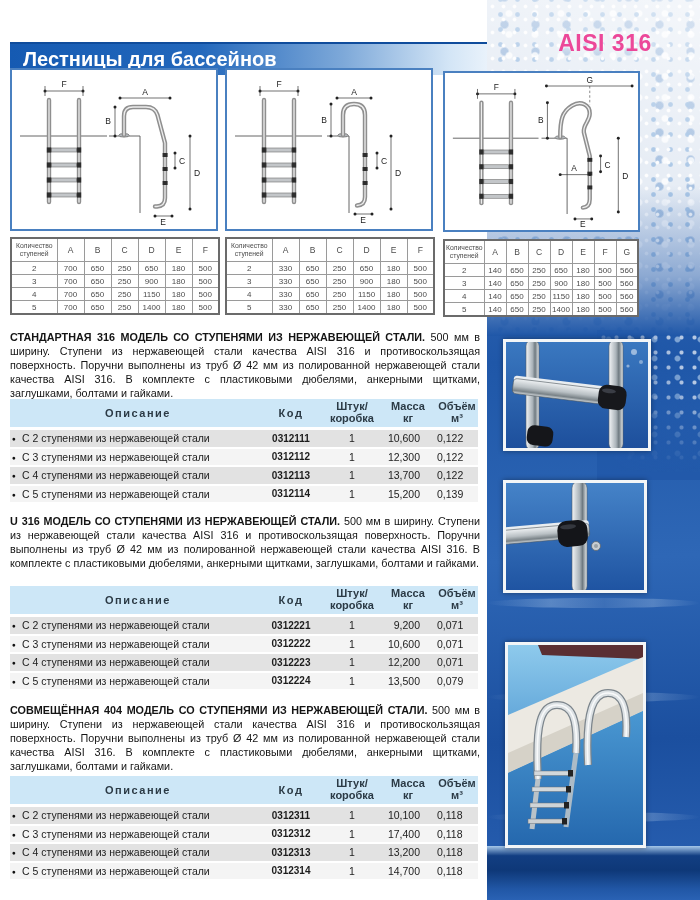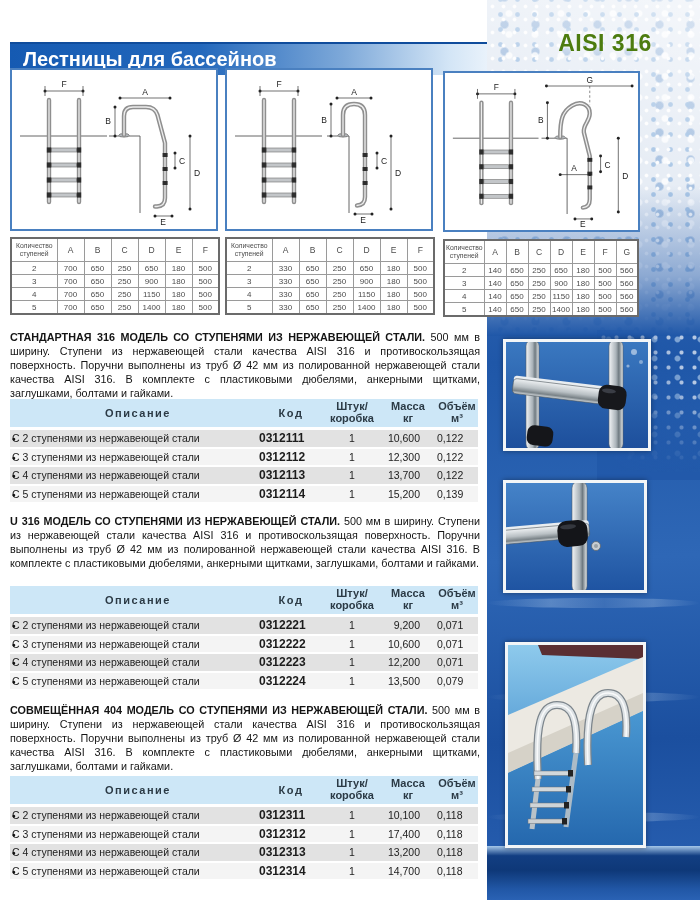--- a/index.html
+++ b/index.html
@@ -32,21 +32,21 @@
     background:linear-gradient(90deg,rgba(255,255,255,0) 0%,rgba(214,232,248,.55) 30%,rgba(255,255,255,.18) 55%,rgba(214,232,248,.5) 78%,rgba(255,255,255,0) 100%);}
   .waveband{position:absolute;left:487px;top:846px;width:213px;height:54px;
     background:linear-gradient(180deg,#a6c8ea 0%,#123e82 18%,#0e3878 45%,#2157a6 80%,#2a62b4 100%);}
 
   
   .titlebar{position:absolute;left:10px;top:27px;width:477px;height:33px;
     border-top:2px solid #0f4c9c;box-sizing:border-box;
     background:linear-gradient(90deg,#155ab2 0%,#2368bc 40%,#7ea9d9 70%,#d3e5f6 92%,#e9f2fb 100%);margin-top:15px;}
   .titlebar span{display:block;padding-left:13px;line-height:30px;font-size:20px;font-weight:bold;color:#fff;}
   .brand{position:absolute;left:540px;top:30px;width:130px;text-align:center;
-    font-size:23px;font-weight:bold;color:#4d7c0f;letter-spacing:.5px;
+    font-size:23px;font-weight:bold;color:#ec4899;letter-spacing:.5px;
     text-shadow:0 0 6px rgba(255,255,255,.85);}
 
   
   .dbox{position:absolute;background:#fff;border:2px solid #4a80c0;box-sizing:border-box;}
   .dbox svg{display:block}
   .tube{stroke:#8f8f8f;stroke-width:4.4;fill:none;stroke-linecap:round}
   .tubeHi{stroke:#ffffff;stroke-width:1.3;fill:none;stroke-linecap:round;opacity:.85}
   .thin{stroke:#555;stroke-width:.9;fill:none}
   .dash{stroke:#555;stroke-width:.7;stroke-dasharray:2.5,2.2}
   .dim line{stroke:#333;stroke-width:.7}
@@ -73,23 +73,23 @@
   .prod{position:absolute;left:10px;width:468px;border-collapse:separate;border-spacing:0;table-layout:fixed;}
   .prod thead th{background:#cde7f7;font-size:11px;font-weight:bold;color:#2b3a45;
     vertical-align:middle;padding:2px 0 3px;border-bottom:3px solid #fff;}
   .prod th.hdesc{text-align:center;padding-left:8px;letter-spacing:1.5px;}
   .prod th.hcode{letter-spacing:1.5px;}
   .prod th div{line-height:11.5px;font-weight:bold;}
   .prod tbody td{font-size:10.5px;height:14.5px;padding-top:1px;padding-bottom:1px;
     color:#1c1c1c;border-bottom:2px solid #fff;}
   .prod tr.odd td{background:#e2e2e2;}
   .prod tr.even td{background:#f4f4f4;}
-  .prod td.desc{text-align:left;padding-left:2px;position:relative;}
+  .prod td.desc{text-align:left;padding-left:12px;position:relative;}
   .prod td.desc::before{content:"●";font-size:6.5px;position:absolute;left:2px;top:5px;color:#111;}
-  .prod td.code{font-weight:bold;font-size:12px;}
+  .prod td.code{font-weight:bold;text-align:center;font-size:10px;}
   .prod td.qty{text-align:center;}
   .prod td.mass{text-align:right;padding-right:16px;}
   .prod td.vol{text-align:left;padding-right:10px;}
 
   
   .photo{position:absolute;border:3px solid #f2f5f7;box-shadow:0 0 5px rgba(0,0,0,.4);}
   .photo svg{display:block}
 </style>
 </head>
 <body>

